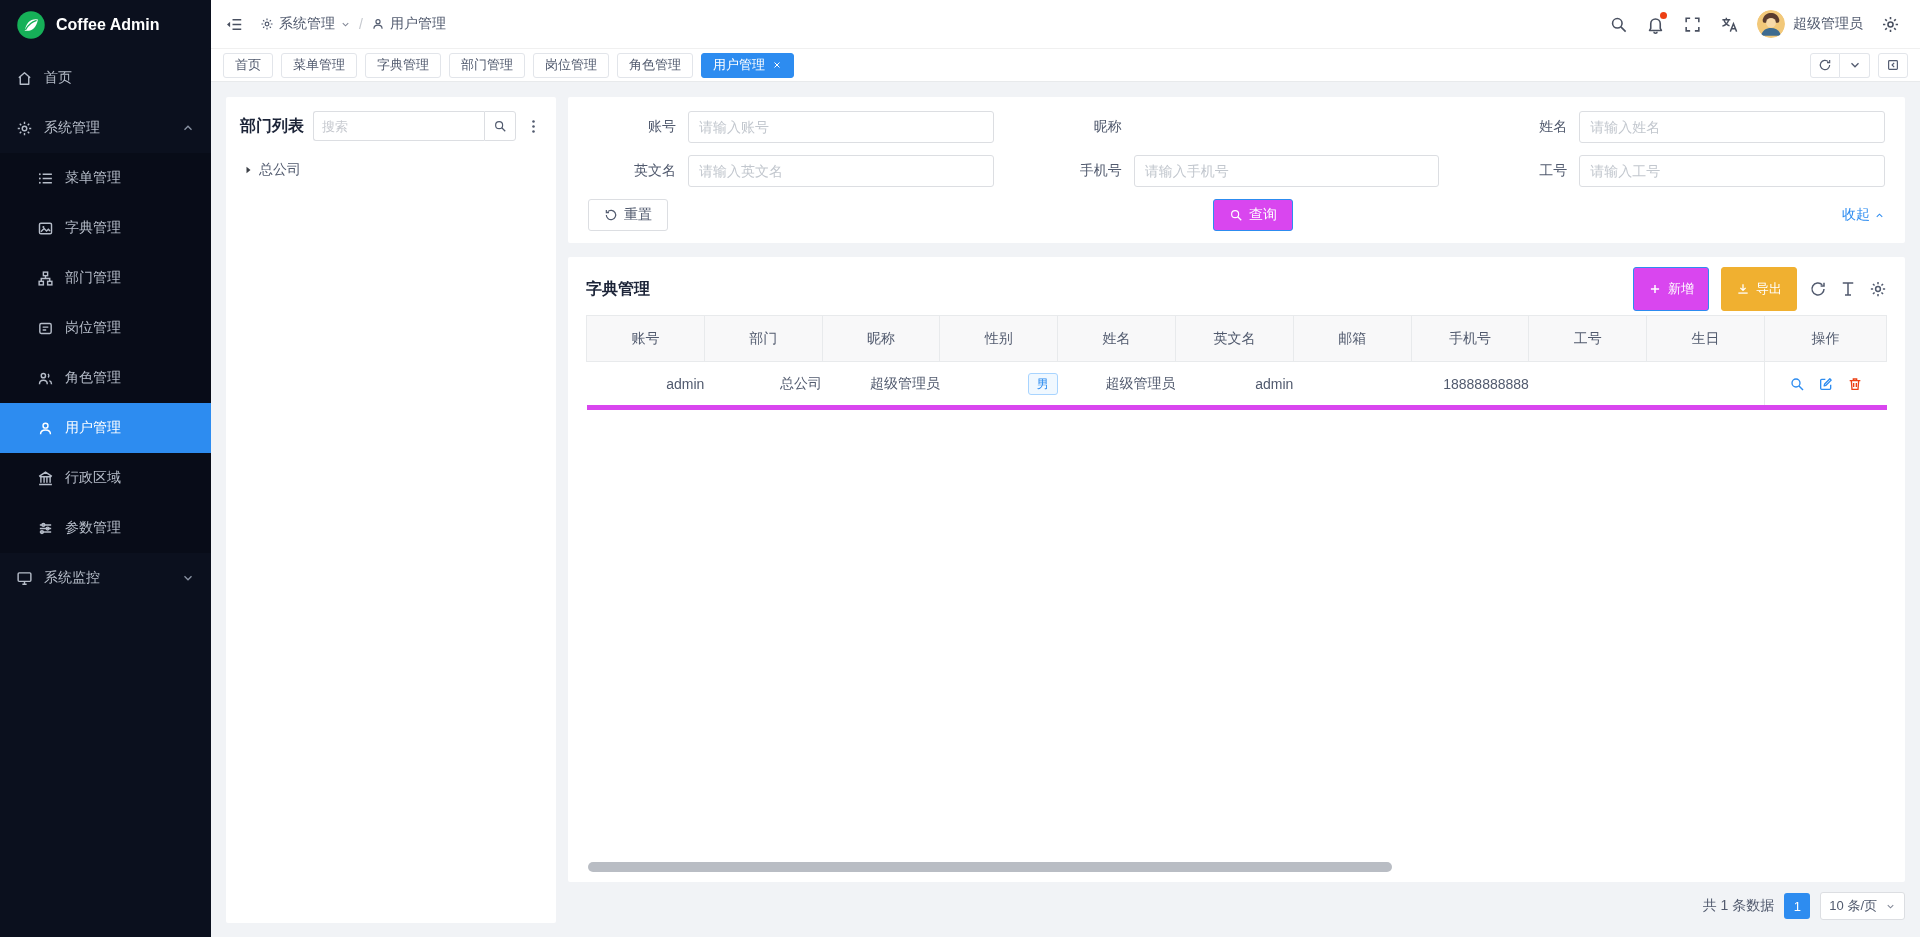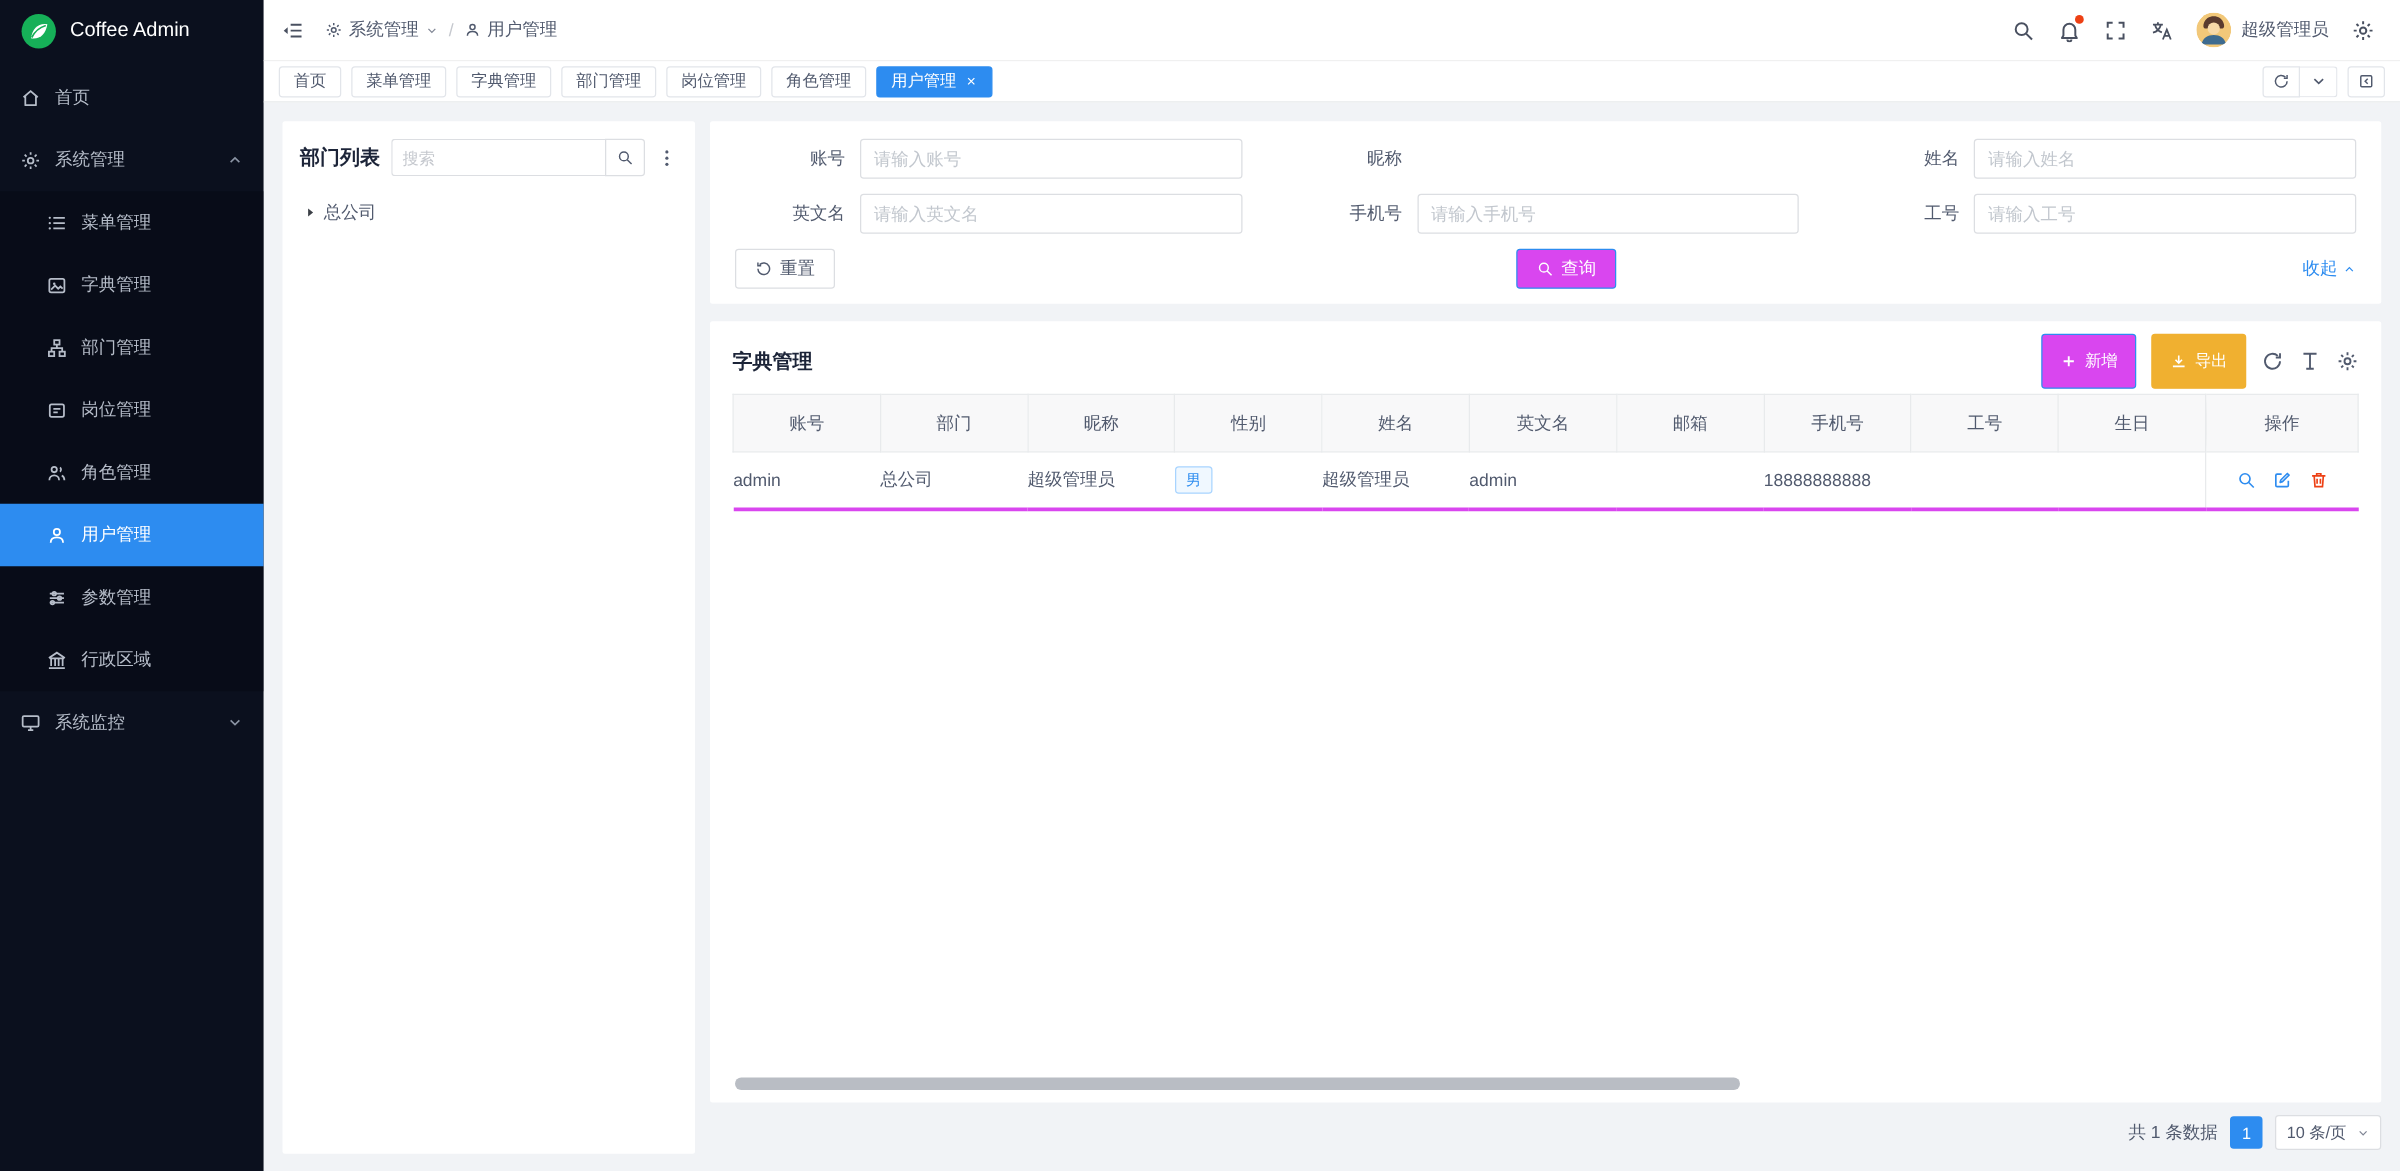--- a/index.html
+++ b/index.html
@@ -6,21 +6,21 @@
   *{box-sizing:border-box;margin:0;padding:0}
   html,body{width:1920px;height:937px}
   body{font-family:"Liberation Sans","DejaVu Sans",sans-serif;font-size:14px;color:#515a6e;background:#f1f3f6;overflow:hidden}
   svg{display:block}
   .app{display:flex;width:100%;height:100%}
 
   
   .sidebar{width:211px;flex:none;background:#0b101e;display:flex;flex-direction:column}
   .logo{height:49px;display:flex;align-items:center;gap:10px;padding:0 16px;flex:none}
   .logo-icon{width:30px;height:30px;flex:none}
-  .logo-text{color:#fff;font-size:16px;font-weight:normal;white-space:nowrap}
+  .logo-text{color:#fff;font-size:16px;font-weight:bold;white-space:nowrap}
   .menu{flex:1;overflow:hidden;padding-top:4px}
   .menu-item{height:50px;display:flex;align-items:center;gap:11px;padding:0 16px;color:#b6bdc9;cursor:pointer;font-size:14px;white-space:nowrap}
   .menu-item .mi{width:17px;height:17px;flex:none}
   .menu-item .arrow{margin-left:auto;width:14px;height:14px;color:#8a93a3;flex:none}
   .submenu{background:#080c18}
   .submenu .menu-item{padding-left:37px}
   .menu-item.active{background:#2d8cf0;color:#fff}
 
   
   .main{flex:1;min-width:0;display:flex;flex-direction:column}
@@ -94,21 +94,21 @@
   
   .table-card{flex:1;min-height:0;margin-top:14px;padding:10px 18px 8px;display:flex;flex-direction:column}
   .table-head{height:44px;flex:none;display:flex;align-items:center}
   .card-title{font-size:16px;font-weight:bold;color:#1c2438;white-space:nowrap}
   .table-actions{margin-left:auto;display:flex;align-items:center;gap:12px}
   .btn-sm{height:44px;padding:0 14px;font-size:13px}
   .ticon{width:18px;height:18px;color:#515a6e;cursor:pointer;flex:none}
   .ticon svg{width:100%;height:100%}
   .utable{width:100%;border-collapse:collapse;table-layout:fixed;margin-top:4px;flex:none}
   .utable th{height:46px;background:#f8f8f9;font-weight:normal;color:#515a6e;font-size:14px;text-align:center;border:1px solid #e8eaec;white-space:nowrap;overflow:hidden}
-  .utable td{height:46px;text-align:left;color:#515a6e;font-size:14px;border-bottom:3px solid #d946ef;white-space:nowrap;overflow:hidden;text-overflow:ellipsis}
+  .utable td{height:46px;text-align:right;color:#515a6e;font-size:14px;border-bottom:5px solid #d946ef;white-space:nowrap;overflow:hidden;text-overflow:ellipsis}
   .col-op{box-shadow:-9px 0 9px -7px rgba(0,0,0,.2)}
   td.col-op{border-left:1px solid #e8eaec}
   .tag-male{display:inline-block;padding:0 8px;border:1px solid #a8d4ff;background:#f0f8ff;color:#2d8cf0;border-radius:3px;font-size:12px;line-height:20px}
   .op-icons{display:flex;align-items:center;justify-content:center;gap:13px}
   .op-ic{width:16px;height:16px;cursor:pointer}
   .op-view,.op-edit{color:#2d8cf0}
   .op-del{color:#ed4014}
   .card-fill{flex:1}
   .hscroll{height:10px;flex:none;margin:6px 2px 2px;position:relative}
   .hscroll-thumb{position:absolute;left:0;top:0;height:10px;width:62%;background:#b9bdc4;border-radius:5px;cursor:pointer}
@@ -303,29 +303,29 @@
           <span>角色管理</span>
         </div>
         <div class="menu-item active">
           <svg class="mi">
               <use href="#i-user"></use>
             </svg>
           <span>用户管理</span>
         </div>
         <div class="menu-item">
           <svg class="mi">
+              <use href="#i-bank"></use>
+            </svg>
+          <span>行政区域</span>
+        </div>
+        <div class="menu-item">
+          <svg class="mi">
               <use href="#i-param"></use>
             </svg>
           <span>参数管理</span>
-        </div>
-        <div class="menu-item">
-          <svg class="mi">
-              <use href="#i-bank"></use>
-            </svg>
-          <span>行政区域</span>
         </div>
       </div>
       <div class="menu-item">
         <svg class="mi">
             <use href="#i-monitor"></use>
           </svg>
         <span>系统监控</span>
         <svg class="arrow">
             <use href="#i-chevron-down"></use>
           </svg>

